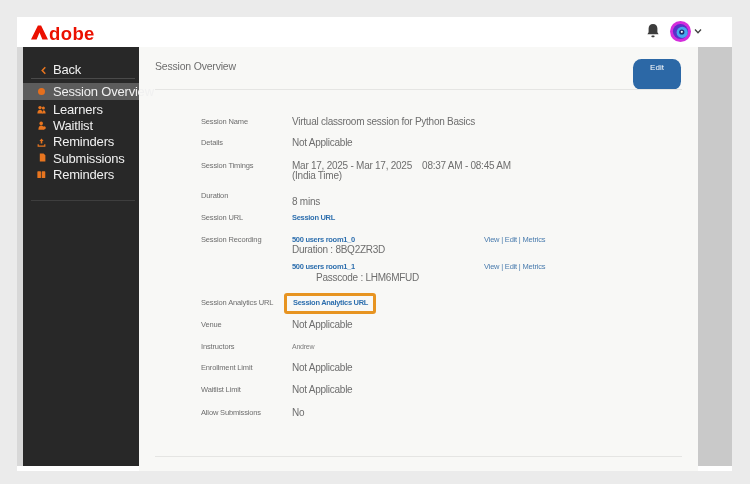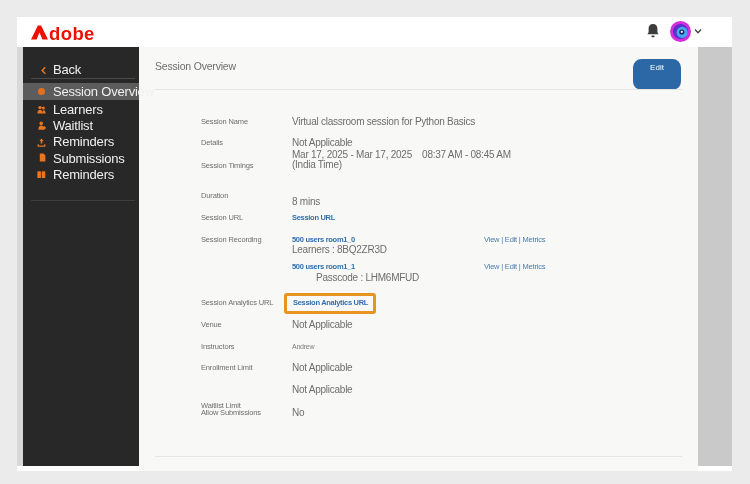--- a/index.html
+++ b/index.html
@@ -99,47 +99,47 @@
   <div class="hr" style="top:89px;"></div>
   <div class="hr" style="top:456px;"></div>
 
   <div class="label" style="top:117px;">Session Name</div>
   <div class="value" style="top:117px;">Virtual classroom session for Python Basics</div>
 
   <div class="label" style="top:138px;">Details</div>
   <div class="value" style="top:138px;">Not Applicable</div>
 
   <div class="label" style="top:161px;">Session Timings</div>
-  <div class="value" style="top:150px;">Mar 17, 2025 - Mar 17, 2025&nbsp;&nbsp;&nbsp;&nbsp;08:37 AM - 08:45 AM<br>(India Time)</div>
+  <div class="value" style="top:161px;">Mar 17, 2025 - Mar 17, 2025&nbsp;&nbsp;&nbsp;&nbsp;08:37 AM - 08:45 AM<br>(India Time)</div>
 
   <div class="label" style="top:191px;">Duration</div>
   <div class="value" style="top:197px;">8 mins</div>
 
   <div class="label" style="top:213px;">Session URL</div>
   <div class="link" style="top:213px;">Session URL</div>
 
   <div class="label" style="top:235px;">Session Recording</div>
   <div class="link" style="top:235px;">500 users room1_0</div>
-  <div class="value" style="top:245px;">Learners : 8BQ2ZR3D</div>
+  <div class="value" style="top:245px;">Duration : 8BQ2ZR3D</div>
   <div class="vem" style="left:484px; top:235px;">View | Edit | Metrics</div>
 
   <div class="link" style="top:262px;">500 users room1_1</div>
   <div class="value" style="top:273px;padding-left:24px;">Passcode : LHM6MFUD</div>
   <div class="vem" style="left:484px; top:262px;">View | Edit | Metrics</div>
 
   <div class="label" style="top:298px;">Session Analytics URL</div>
   <div class="abs" style="left:284px; top:293px; width:92px; height:21px; border:3px solid #e79421; border-radius:3px;"></div>
   <div class="link" style="left:293px; top:298px;">Session Analytics URL</div>
 
   <div class="label" style="top:320px;">Venue</div>
   <div class="value" style="top:320px;">Not Applicable</div>
 
   <div class="label" style="top:342px;">Instructors</div>
   <div class="value" style="top:342px; font-size:7px; color:#7e7e7e;">Andrew</div>
 
   <div class="label" style="top:363px;">Enrollment Limit</div>
   <div class="value" style="top:363px;">Not Applicable</div>
 
-  <div class="label" style="top:401px;text-align:right;">Waitlist Limit</div>
+  <div class="label" style="top:385px;text-align:right;">Waitlist Limit</div>
   <div class="value" style="top:385px;">Not Applicable</div>
 
   <div class="label" style="top:408px;">Allow Submissions</div>
   <div class="value" style="top:408px;">No</div>
 
 </body></html>

